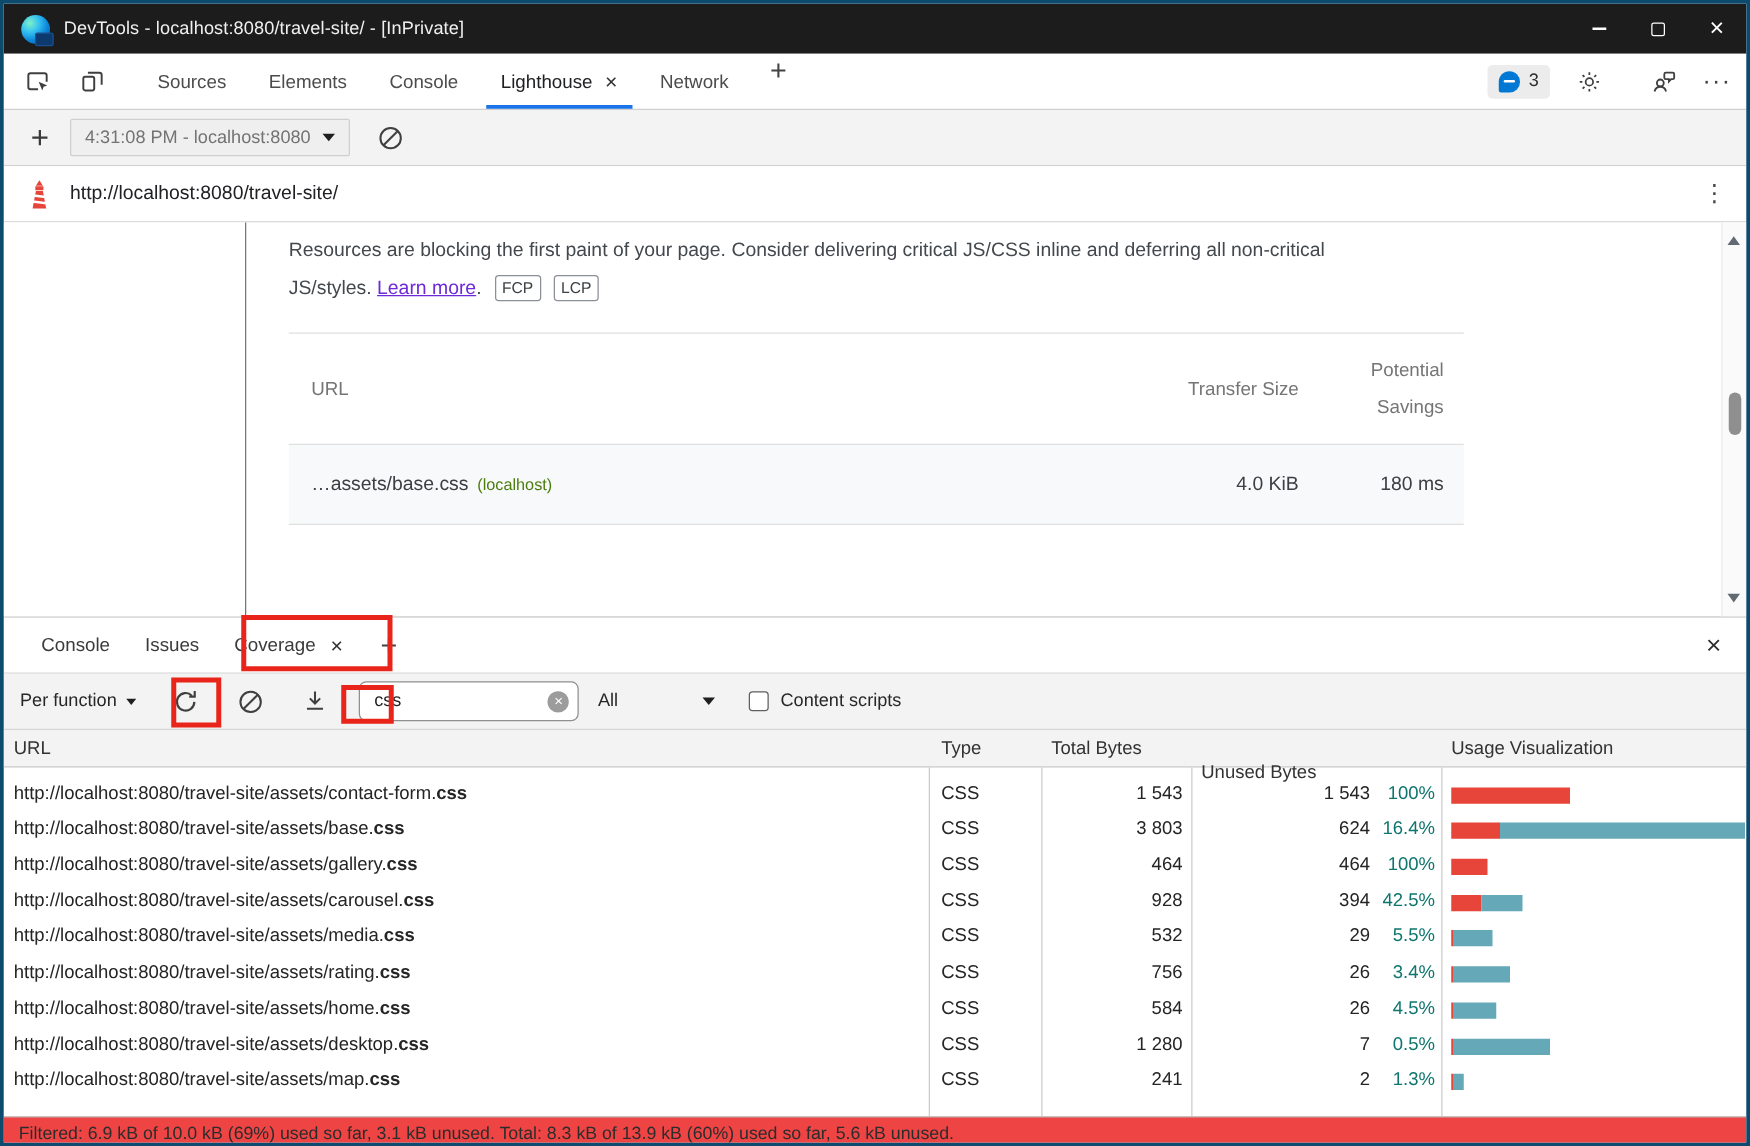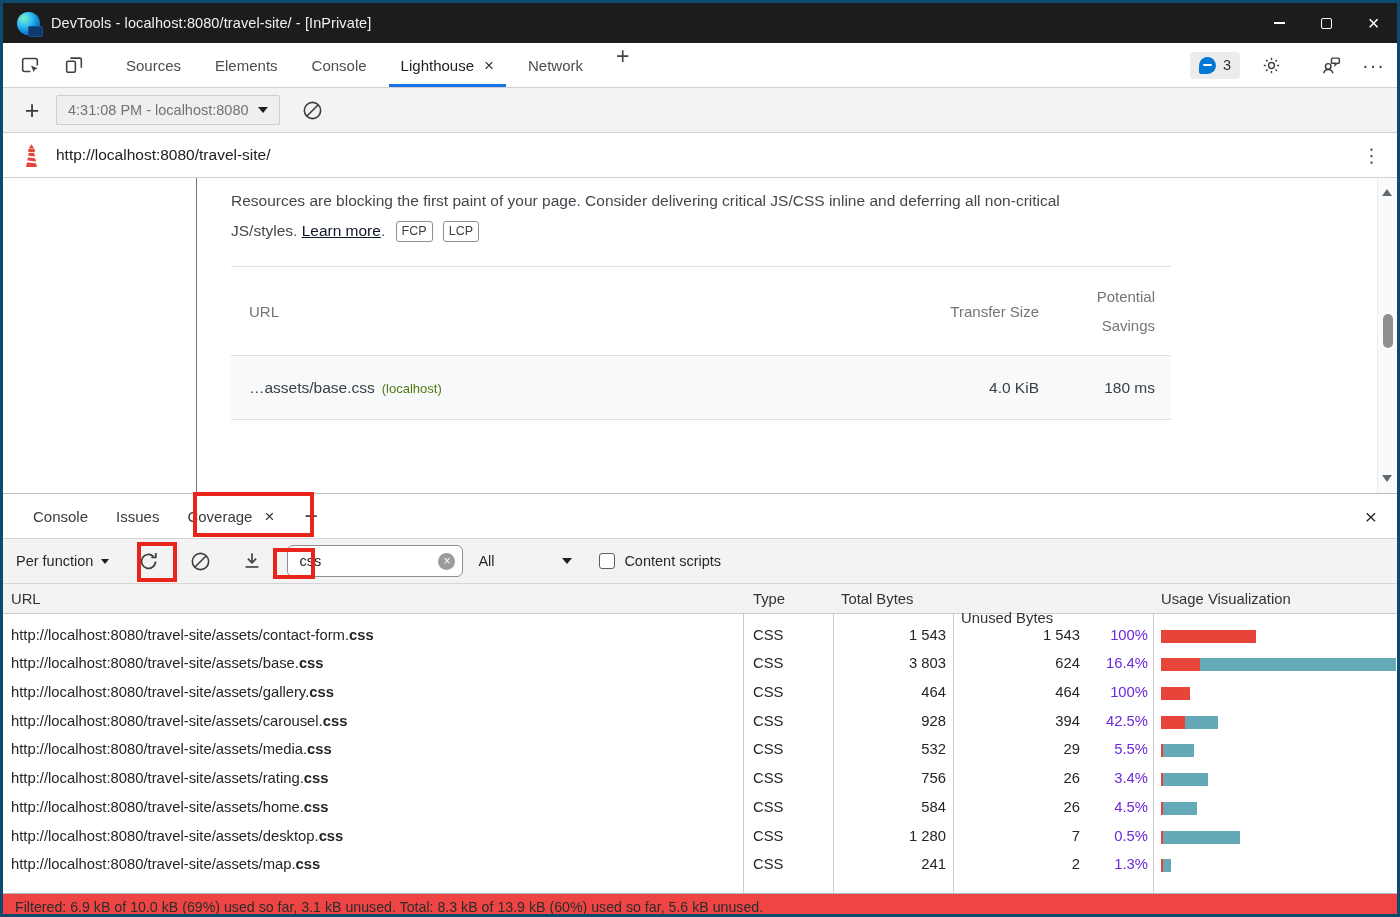--- a/index.html
+++ b/index.html
@@ -44,21 +44,21 @@
   .lh-toolbar .tool-icon{margin-left:18px;}
   
   .url-row{height:45px;background:#fff;border-bottom:1px solid #d0d0d0;display:flex;align-items:center;padding:0 16px 0 18px;font-size:15.5px;color:#202124;}
   .url-row .lh-svg{margin-right:14px;flex:0 0 auto;}
   .kebab{margin-left:auto;font-size:19px;color:#4a4a4a;}
   
   .main{height:315px;position:relative;background:#fff;}
   .lh-sidebar{position:absolute;left:0;top:0;bottom:0;width:194px;border-right:1px solid #767676;background:#fff;}
   .lh-content{position:absolute;left:195px;top:0;right:21px;bottom:0;padding:8px 0 0 33px;overflow:hidden;}
   .audit-text{font-size:15.5px;line-height:30px;color:#43484d;width:930px;}
-  .audit-link{color:#0f172a;text-decoration:underline;text-align:center;}
+  .audit-link{color:#6d28d9;text-decoration:underline;text-align:center;}
   .chip{display:inline-block;border:1px solid #8a9096;border-radius:3px;padding:0 5px;font-size:12.5px;line-height:19px;color:#3c4043;margin-left:6px;vertical-align:1px;}
   .audit-table{margin-top:20px;width:940px;border-top:1px solid #e0e0e0;}
   .at-header{display:flex;align-items:center;height:89px;border-bottom:1px solid #e0e0e0;color:#757575;font-size:15px;}
   .at-url{flex:1;padding-left:18px;}
   .at-size{width:100px;text-align:right;line-height:29px;}
   .at-savings{width:116px;text-align:right;padding-right:16px;margin-left:16px;line-height:29px;}
   .at-row{display:flex;align-items:center;height:64px;border-bottom:1px solid #e0e0e0;color:#3c4043;font-size:15.5px;}
   .at-row:nth-child(odd){background:#f8f9fa;}
   .a-host{color:#4d7c0f;font-size:13px;margin-left:7px;}
   
@@ -88,21 +88,21 @@
   .cov-grid{position:relative;height:309px;background:#fff;font-size:14.8px;color:#252525;}
   .vline{position:absolute;top:0;bottom:0;width:0;border-left:1px solid #ccc;}
   .cov-header{height:30px;display:flex;align-items:center;background:#f3f3f3;border-bottom:1px solid #ccc;color:#333;position:relative;}
   .c-url{width:740px;padding-left:8px;overflow:hidden;white-space:nowrap;}
   .c-type{width:90px;padding-left:10px;}
   .c-total{width:120px;padding-right:7px;text-align:right;}
   .cov-header .c-total{text-align:left;padding-left:8px;}
   .c-unused{width:200px;display:flex;align-items:center;padding-right:5px;}
   .cov-header .c-unused{display:block;padding-left:8px;margin-top:38px;}
   .c-unused .num{flex:1;text-align:right;}
-  .c-unused .pct{width:52px;text-align:right;color:#6d28d9;margin-left:16px;}
+  .c-unused .pct{width:52px;text-align:right;color:#0f766e;}
   .c-usage{flex:1;padding-left:8px;display:flex;align-items:center;}
   .cov-row{height:28.7px;display:flex;align-items:flex-end;}
   .u-match{font-weight:700;}
   .seg{height:13px;display:block;}
   .seg-red{background:var(--unused-red,#e8453a);}
   .seg-teal{background:var(--used-teal,#65a8b7);}
   
   .statusbar{height:27px;background:#ef4444;border-top:1px solid #b5b5b5;display:flex;align-items:center;padding-left:12px;font-size:14.2px;color:#2c2c2c;}
   
   .anno{position:absolute;border:4px solid var(--annotation-red,#e8241b);pointer-events:none;}

